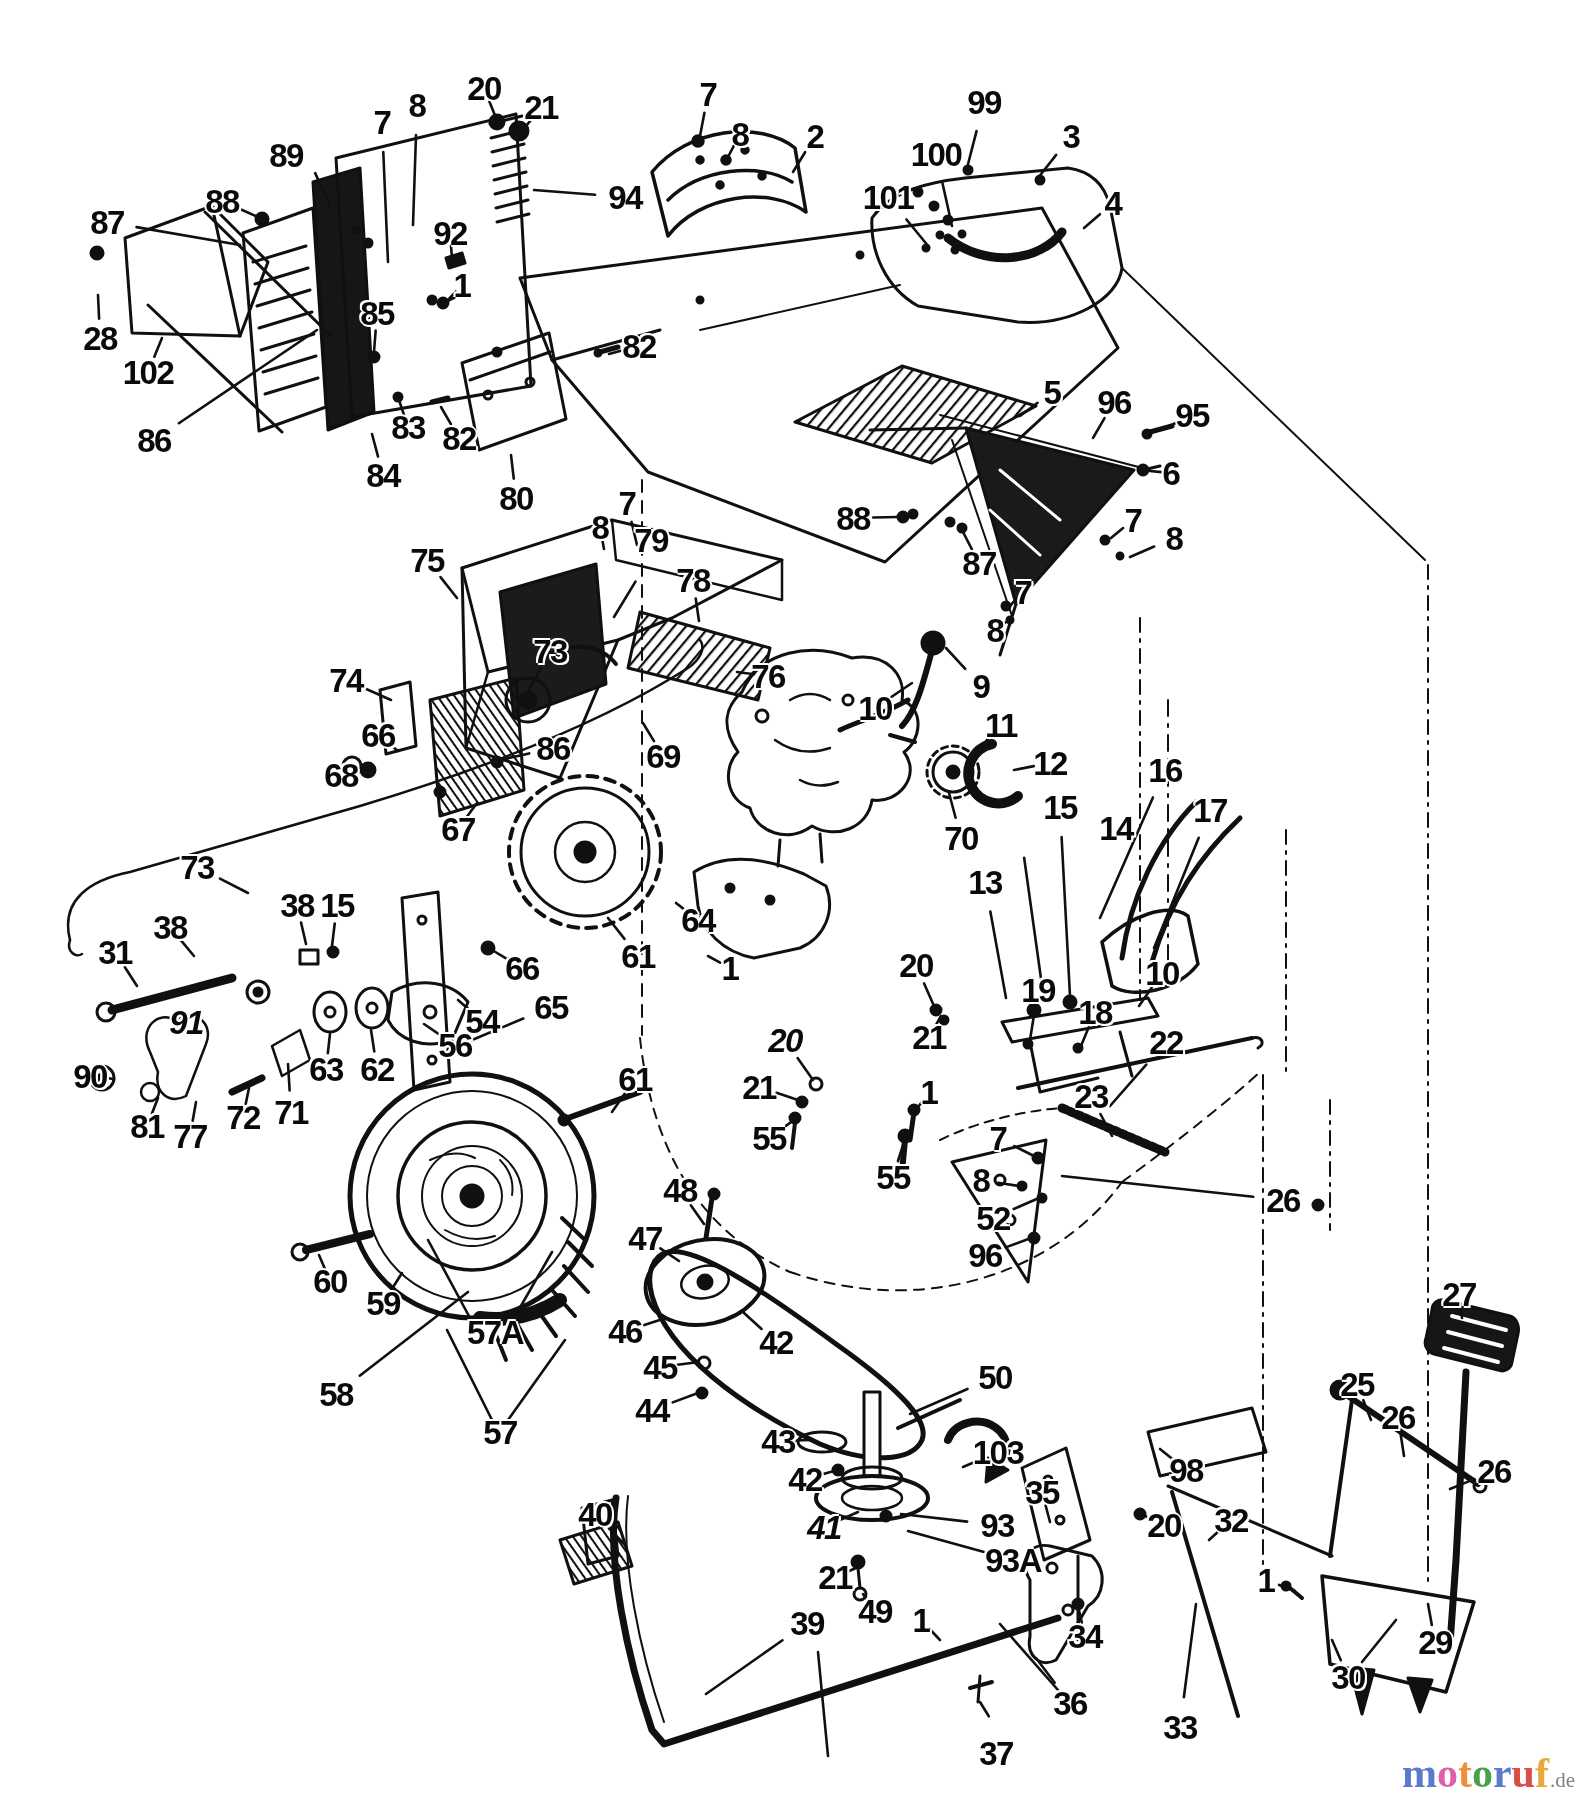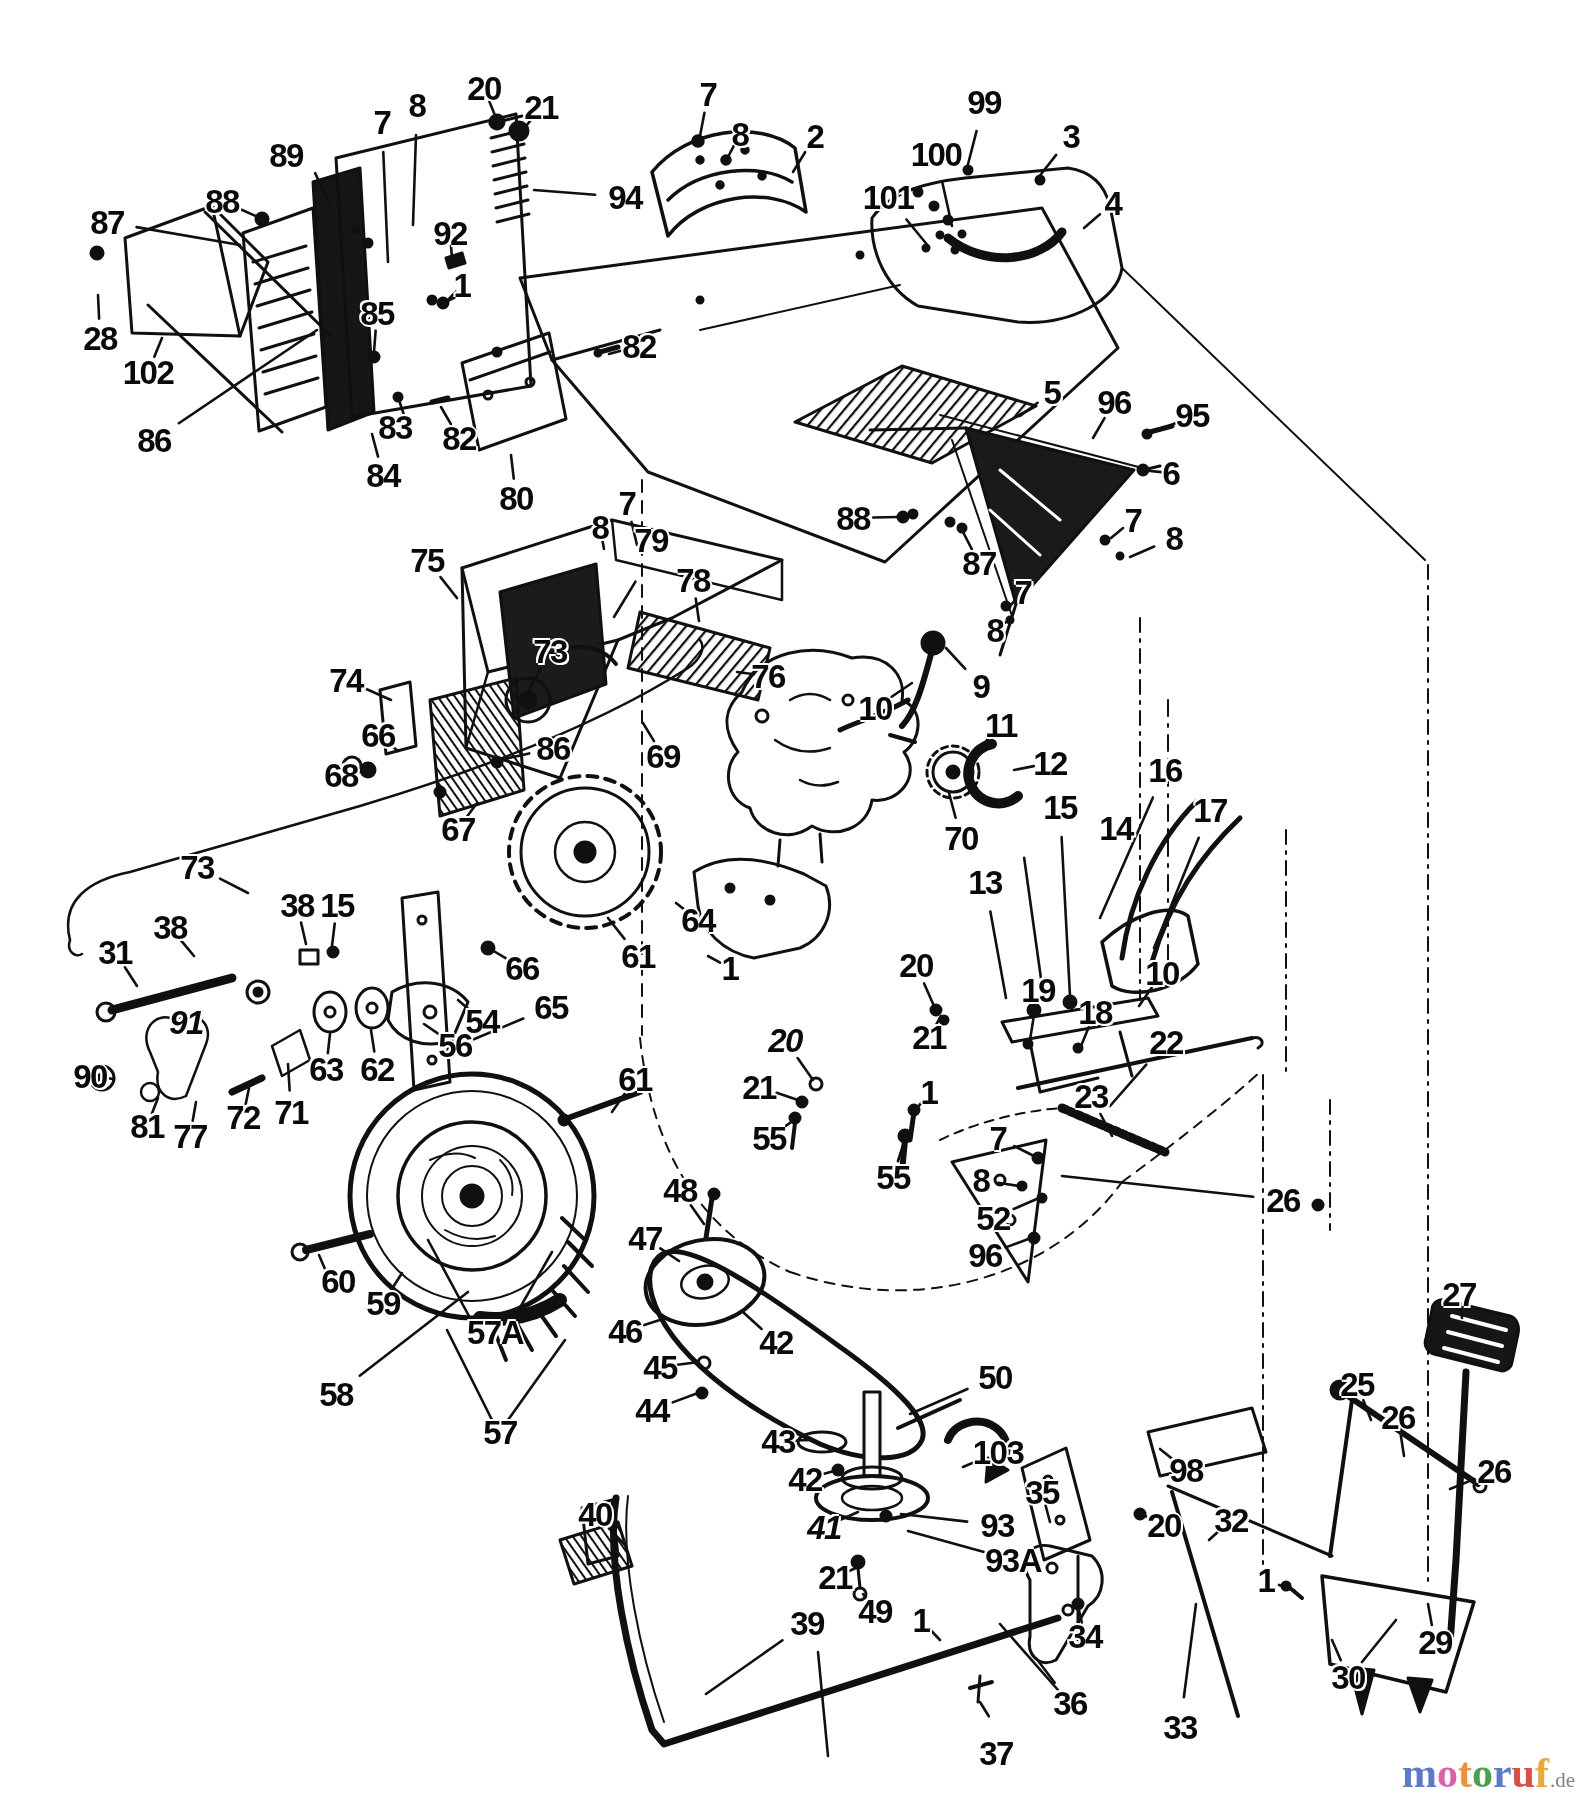--- a/index.html
+++ b/index.html
@@ -517,21 +517,21 @@
       <div class="part-label" style="left: 100px; top: 338px;">28</div>
       <div class="part-label" style="left: 148px; top: 372px;">102</div>
       <div class="part-label" style="left: 154px; top: 440px;">86</div>
       <div class="part-label" style="left: 382px; top: 122px;">7</div>
       <div class="part-label" style="left: 417px; top: 105px;">8</div>
       <div class="part-label" style="left: 484px; top: 88px;">20</div>
       <div class="part-label" style="left: 541px; top: 107px;">21</div>
       <div class="part-label" style="left: 450px; top: 233px;">92</div>
       <div class="part-label" style="left: 462px; top: 285px;">1</div>
       <div class="part-label" style="left: 377px; top: 313px;">85</div>
-      <div class="part-label" style="left: 395px; top: 427px;">83</div>
+      <div class="part-label" style="left: 408px; top: 427px;">83</div>
       <div class="part-label" style="left: 459px; top: 438px;">82</div>
       <div class="part-label" style="left: 383px; top: 475px;">84</div>
       <div class="part-label" style="left: 516px; top: 498px;">80</div>
       <div class="part-label" style="left: 625px; top: 197px;">94</div>
       <div class="part-label" style="left: 627px; top: 503px;">7</div>
       <div class="part-label" style="left: 600px; top: 527px;">8</div>
       <div class="part-label" style="left: 651px; top: 540px;">79</div>
       <div class="part-label" style="left: 693px; top: 580px;">78</div>
       <div class="part-label" style="left: 427px; top: 560px;">75</div>
       <div class="part-label" style="left: 550px; top: 651px;">73</div>
@@ -584,21 +584,21 @@
       <div class="part-label" style="left: 893px; top: 1177px;">55</div>
       <div class="part-label" style="left: 1166px; top: 1042px;">22</div>
       <div class="part-label" style="left: 1091px; top: 1096px;">23</div>
       <div class="part-label" style="left: 998px; top: 1138px;">7</div>
       <div class="part-label" style="left: 981px; top: 1180px;">8</div>
       <div class="part-label" style="left: 993px; top: 1218px;">52</div>
       <div class="part-label" style="left: 985px; top: 1255px;">96</div>
       <div class="part-label" style="left: 1283px; top: 1200px;">26</div>
       <div class="part-label" style="left: 680px; top: 1190px;">48</div>
       <div class="part-label" style="left: 645px; top: 1238px;">47</div>
-      <div class="part-label" style="left: 330px; top: 1281px; margin-left: 8px;">60</div>
+      <div class="part-label" style="left: 330px; top: 1281px;">60</div>
       <div class="part-label" style="left: 383px; top: 1303px;">59</div>
       <div class="part-label" style="left: 495px; top: 1332px;">57A</div>
       <div class="part-label" style="left: 336px; top: 1394px;">58</div>
       <div class="part-label" style="left: 500px; top: 1432px;">57</div>
       <div class="part-label" style="left: 635px; top: 1079px;">61</div>
       <div class="part-label" style="left: 625px; top: 1331px;">46</div>
       <div class="part-label" style="left: 660px; top: 1367px;">45</div>
       <div class="part-label" style="left: 652px; top: 1410px;">44</div>
       <div class="part-label" style="left: 776px; top: 1342px;">42</div>
       <div class="part-label" style="left: 778px; top: 1441px;">43</div>

